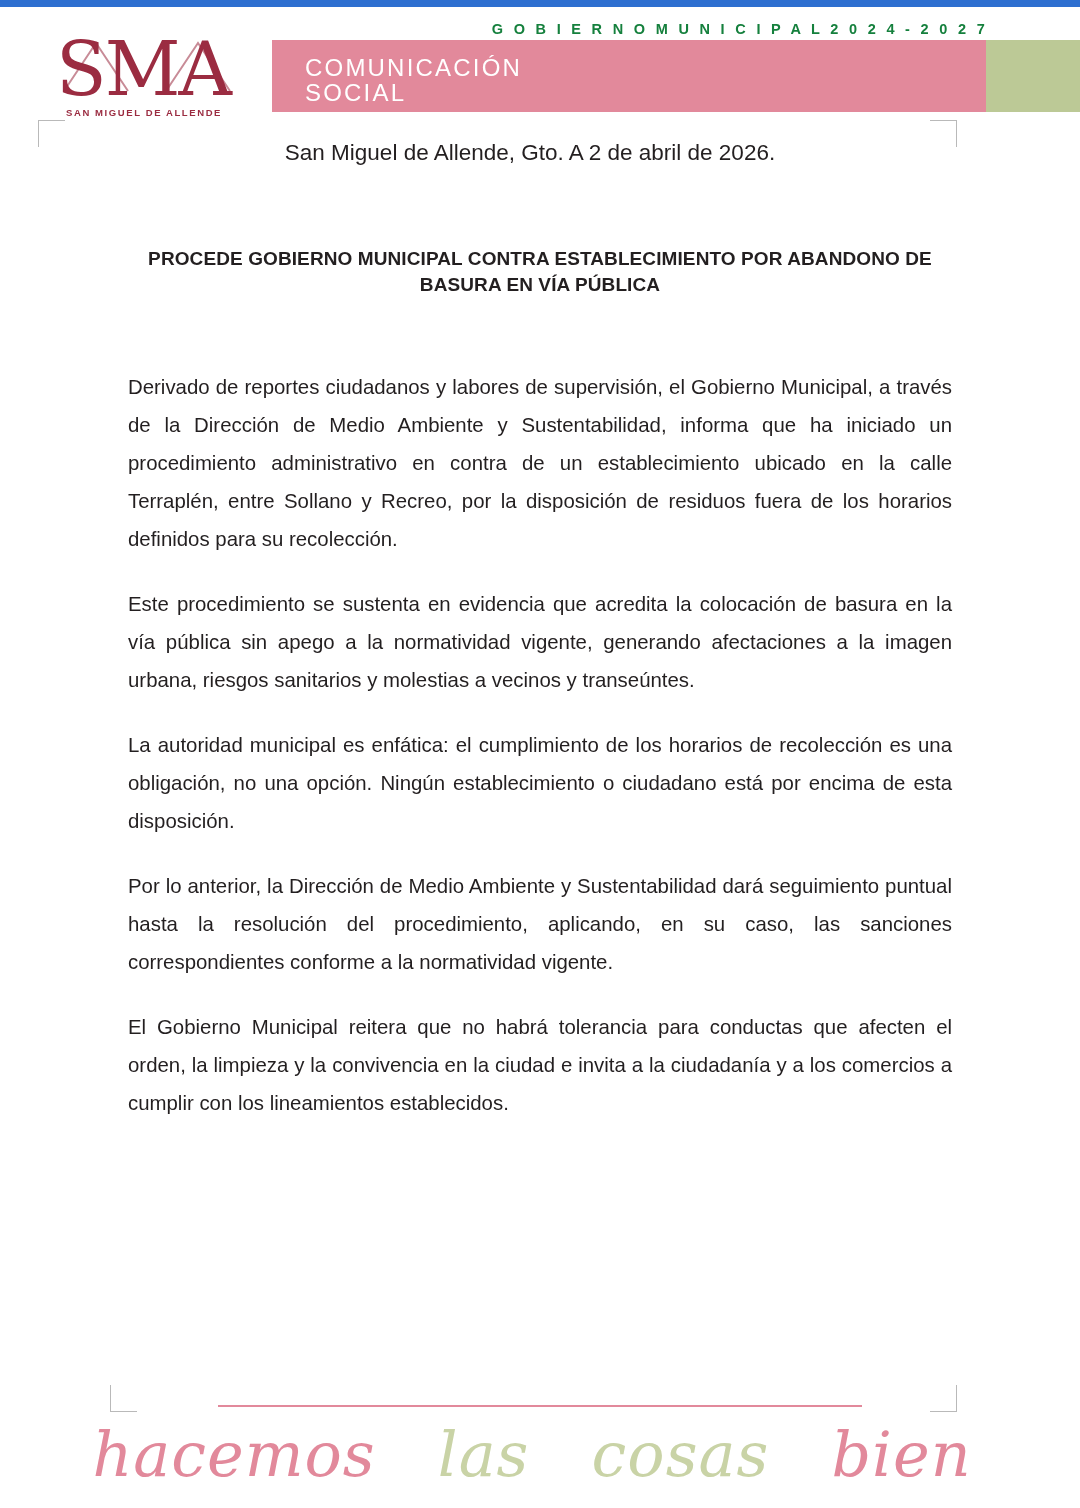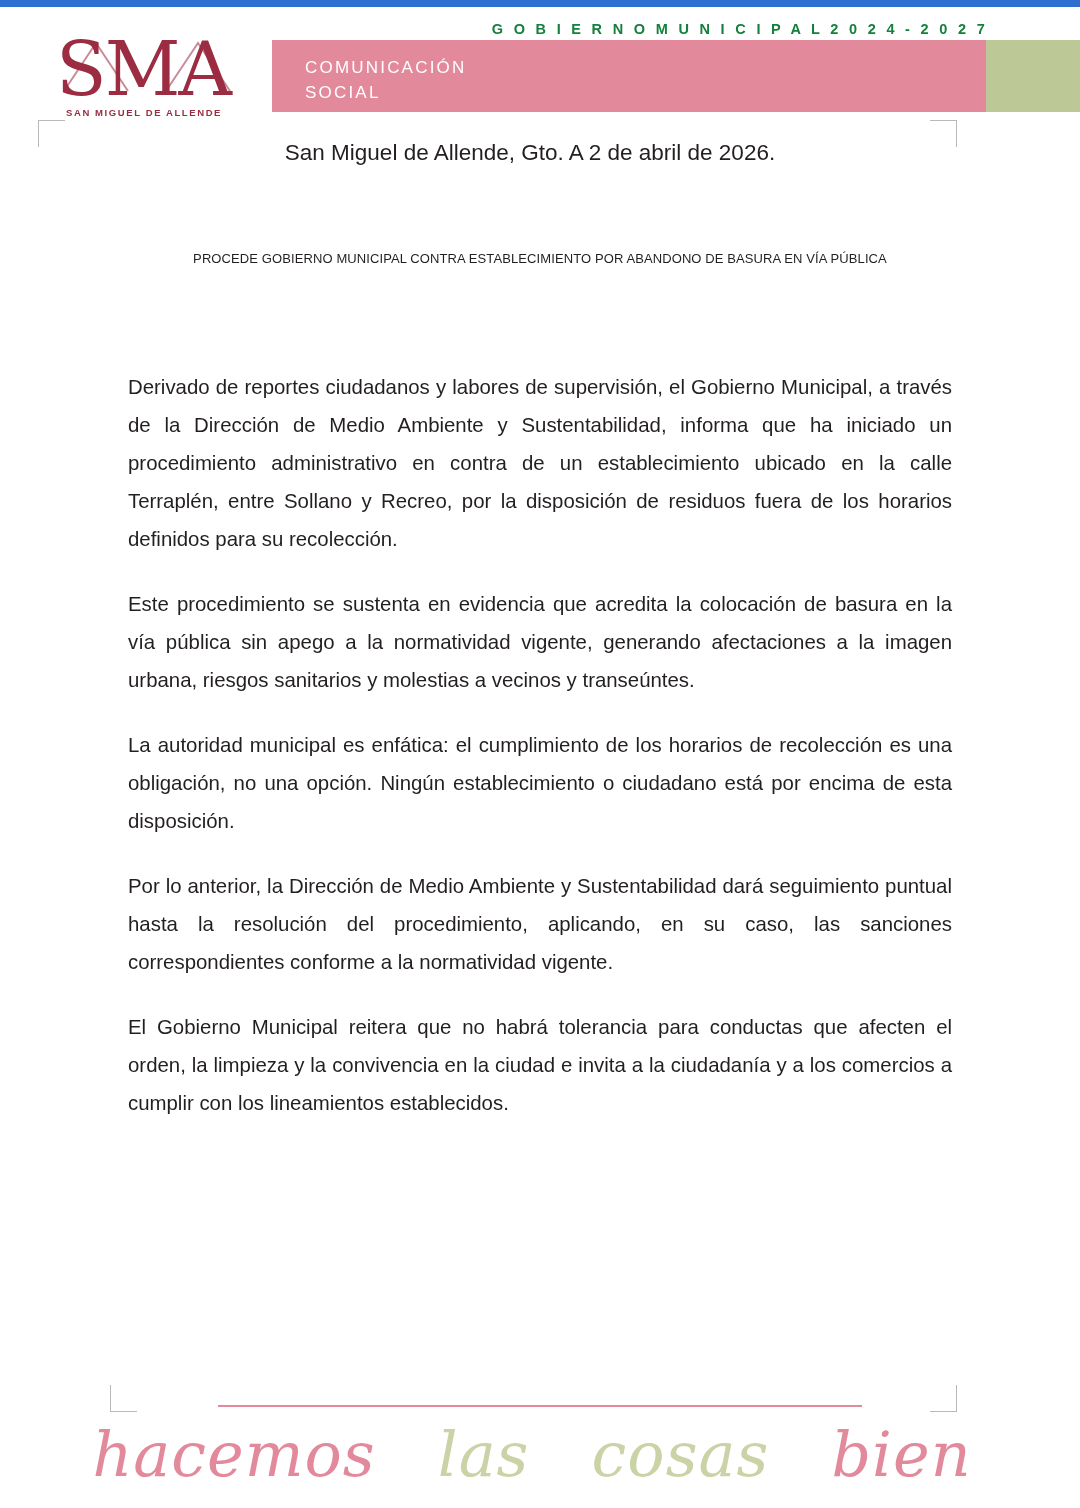--- a/index.html
+++ b/index.html
@@ -57,21 +57,21 @@
     left: 986px;
     width: 94px;
     height: 72px;
     background: #bcc996;
   }
   .comunicacion {
     position: absolute;
     top: 48px;
     left: 305px;
     color: #ffffff;
-    font-size: 17px;
+    font-size: 24px;
     letter-spacing: 2.2px;
     line-height: 25px;
     font-weight: 400;
   }
   .comunicacion .l2 { display: block; }
 
   
   .logo {
     position: absolute;
     top: 22px;
@@ -118,22 +118,22 @@
     padding-left: 24px;
     box-sizing: border-box;
   }
 
   .doc-title {
     position: absolute;
     top: 246px;
     left: 128px;
     width: 824px;
     text-align: center;
-    font-size: 13px;
-    font-weight: 400;
+    font-size: 19px;
+    font-weight: 700;
     line-height: 26px;
     letter-spacing: 0.1px;
   }
 
   .body-text {
     position: absolute;
     top: 368px;
     left: 128px;
     width: 824px;
   }

